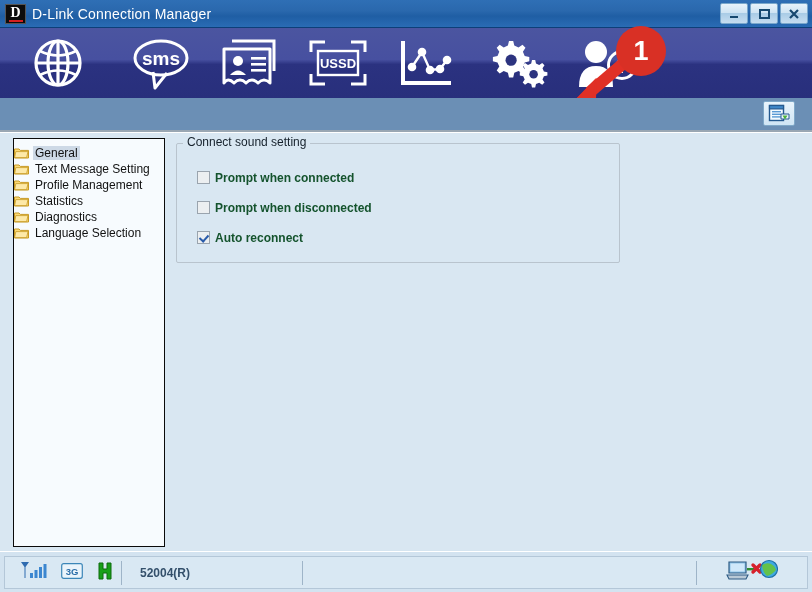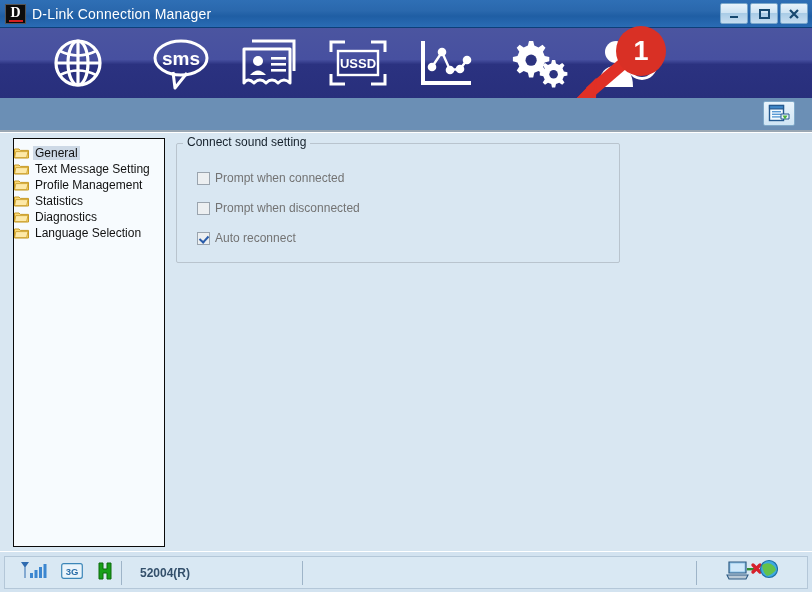--- a/index.html
+++ b/index.html
@@ -90,21 +90,20 @@
     width: 812px; height: 70px;
     background: linear-gradient(to bottom, #4b55a0 0%, #4750a0 45%, #2b3280 52%, #282f7c 100%);
     overflow: visible;
   }
   .tb-icons {
     position: absolute;
     left: 0; top: 0;
     width: 648px; height: 70px;
     display: flex;
     align-items: flex-start;
-    padding-left: 20px;
   }
   .tb-item {
     height: 70px;
     display: flex;
     align-items: center;
     justify-content: center;
   }
   .tb-item svg { display: block; }
 
   
@@ -186,23 +185,24 @@
     left: 6px; top: -9px;
     background: #d9e7f2;
     padding: 0 4px;
     font-size: 12px;
     color: #15202b;
   }
   .cb-row {
     position: absolute;
     left: 20px;
     display: flex;
-    align-items: center;
+    align-items: flex-start;
     font-size: 12px;
-    color: #737373;
+    color: #14532d;
+    font-weight: bold;
   }
   .cb-row.r1 { top: 27px; }
   .cb-row.r2 { top: 57px; }
   .cb-row.r3 { top: 87px; }
   .checkbox {
     width: 13px; height: 13px;
     background: #eceff1;
     border: 1px solid #9aa4ae;
     margin-right: 5px;
     flex: 0 0 auto;

